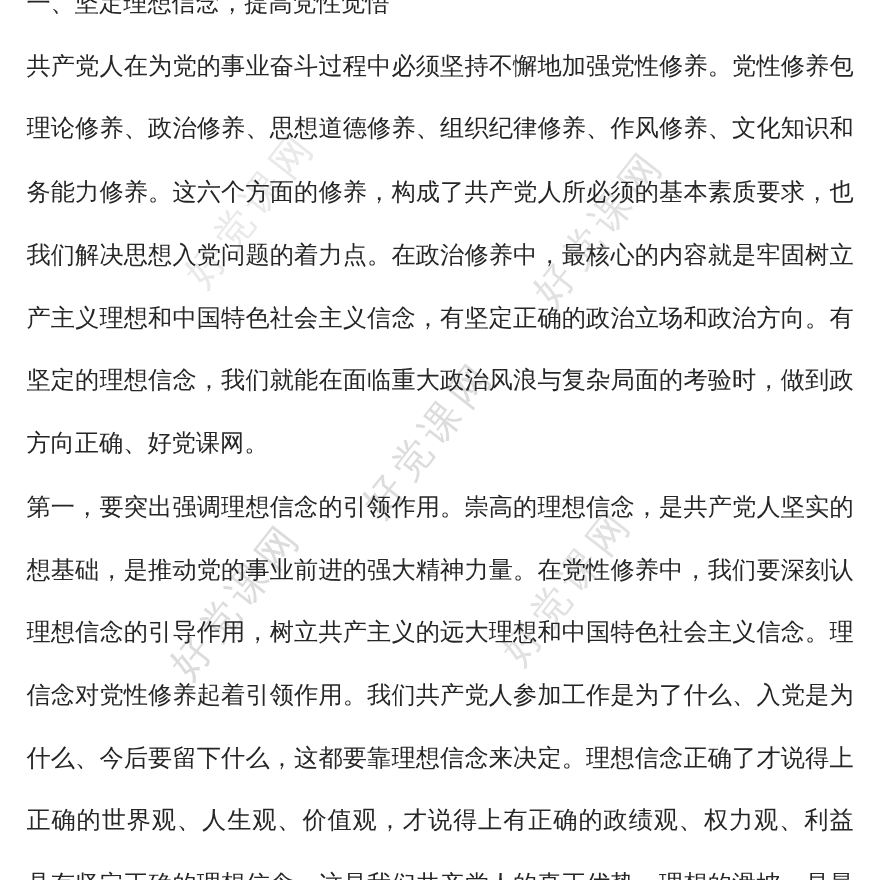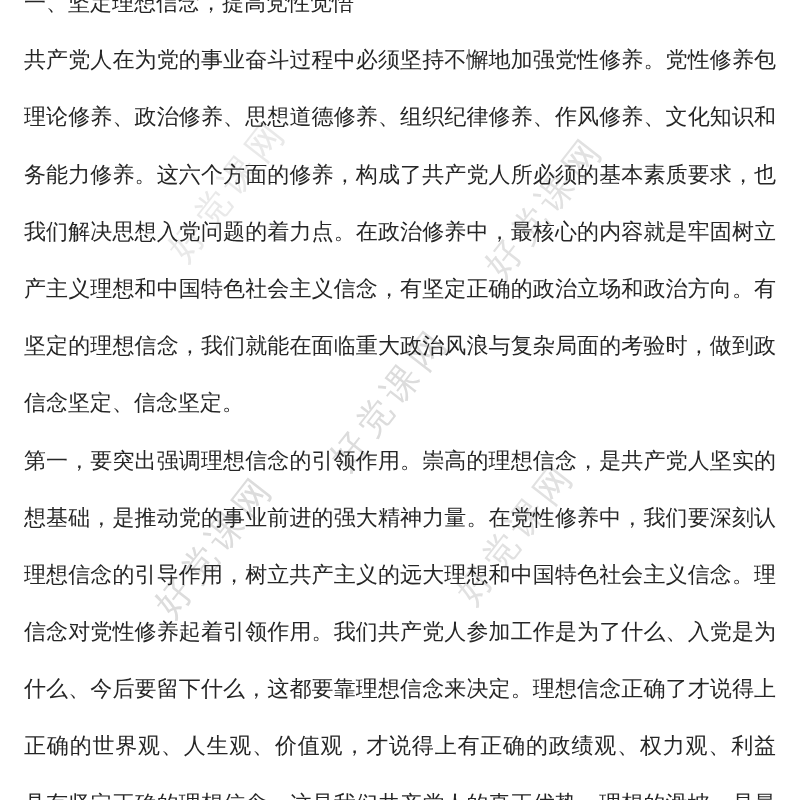--- a/index.html
+++ b/index.html
@@ -68,21 +68,21 @@
 <div class="watermark wm-5">好党课网</div>
 
 <div class="doc">
   <div class="row left">一、坚定理想信念，提高党性觉悟</div>
   <div class="row justify">共产党人在为党的事业奋斗过程中必须坚持不懈地加强党性修养。党性修养包括</div>
   <div class="row justify">理论修养、政治修养、思想道德修养、组织纪律修养、作风修养、文化知识和业</div>
   <div class="row justify">务能力修养。这六个方面的修养，构成了共产党人所必须的基本素质要求，也是</div>
   <div class="row justify">我们解决思想入党问题的着力点。在政治修养中，最核心的内容就是牢固树立共</div>
   <div class="row justify">产主义理想和中国特色社会主义信念，有坚定正确的政治立场和政治方向。有了</div>
   <div class="row justify">坚定的理想信念，我们就能在面临重大政治风浪与复杂局面的考验时，做到政治</div>
-  <div class="row left">信念坚定、信念坚定。</div>
+  <div class="row left">方向正确、好党课网。</div>
   <div class="row justify">第一，要突出强调理想信念的引领作用。崇高的理想信念，是共产党人坚实的思</div>
   <div class="row justify">想基础，是推动党的事业前进的强大精神力量。在党性修养中，我们要深刻认识</div>
   <div class="row justify">理想信念的引导作用，树立共产主义的远大理想和中国特色社会主义信念。理想</div>
   <div class="row justify">信念对党性修养起着引领作用。我们共产党人参加工作是为了什么、入党是为了</div>
   <div class="row justify">什么、今后要留下什么，这都要靠理想信念来决定。理想信念正确了才说得上有</div>
   <div class="row justify">正确的世界观、人生观、价值观，才说得上有正确的政绩观、权力观、利益观。</div>
   <div class="row justify">具有坚定正确的理想信念，这是我们共产党人的真正优势。理想的滑坡，是最致</div>
 </div>
 
 </body></html>

